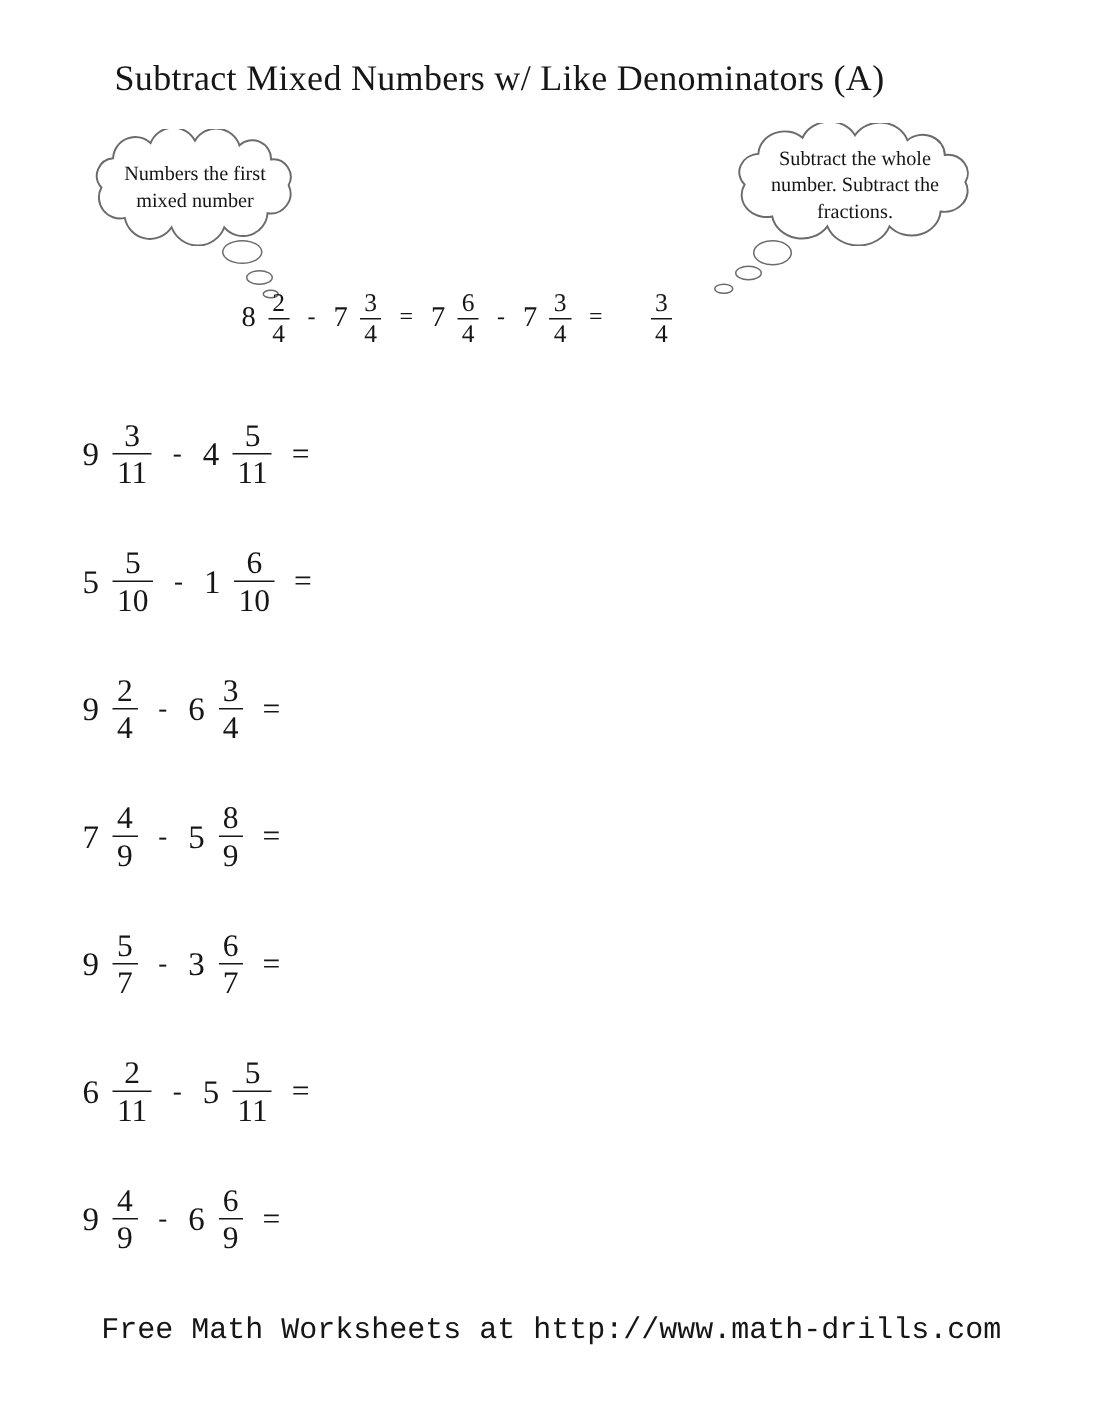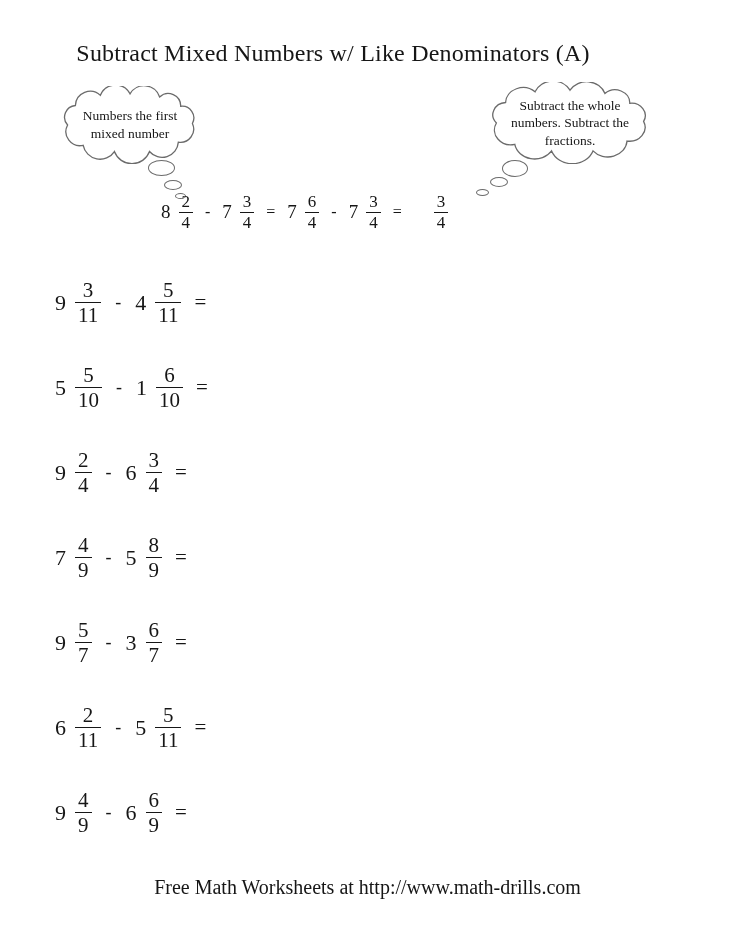--- a/index.html
+++ b/index.html
@@ -59,21 +59,21 @@
 
   .problems { position: absolute; left: 55px; top: 260px; }
   .prow { height: 85px; display: flex; align-items: center; }
   .prow .whole   { font-size: 22px; margin-right: 9px; }
   .prow .frac    { font-size: 21px; }
   .prow .op-minus{ font-size: 18px; margin: 0 14px; }
   .prow .op-eq   { font-size: 21px; margin-left: 13px; }
 
   .footer {
     position: absolute; top: 876px; left: 0; width: 735px;
-    text-align: center; font-size: 20px;
+    text-align: center; font-size: 20px; font-family: Liberation Mono, monospace;
   }
 </style>
 </head>
 <body>
 
 <div>
 
   <h1 class="title">Subtract Mixed Numbers w/ Like Denominators (A)</h1>
 
   <div class="cloud cloud-left">
@@ -83,21 +83,21 @@
     <div class="cloud-text">Numbers the first mixed number</div>
   </div>
   <div class="dot dot-l1"></div>
   <div class="dot dot-l2"></div>
   <div class="dot dot-l3"></div>
 
   <div class="cloud cloud-right">
     <svg viewBox="0 0 200 100" preserveAspectRatio="none">
       <path d="M20,50 A15,15 0 0 1 30,25 A19,19 0 0 1 62,12 A21,21 0 0 1 100,10 A21,21 0 0 1 138,14 A16,16 0 0 1 165,26 A15,15 0 0 1 180,48 A17,17 0 0 1 162,72 A21,21 0 0 1 125,84 A24,24 0 0 1 80,84 A22,22 0 0 1 40,76 A18,18 0 0 1 20,50 Z" fill="#ffffff" stroke="#6b6b6b" stroke-width="1.3" vector-effect="non-scaling-stroke"></path>
     </svg>
-    <div class="cloud-text">Subtract the whole numbers. Subtract the fractions.</div>
+    <div class="cloud-text">Subtract the whole number. Subtract the fractions.</div>
   </div>
   <div class="dot dot-r1"></div>
   <div class="dot dot-r2"></div>
   <div class="dot dot-r3"></div>
 
   <div class="example">
     <span class="whole">8</span>
     <span class="frac">
       <span class="num">2</span>
       <span class="den">4</span>

